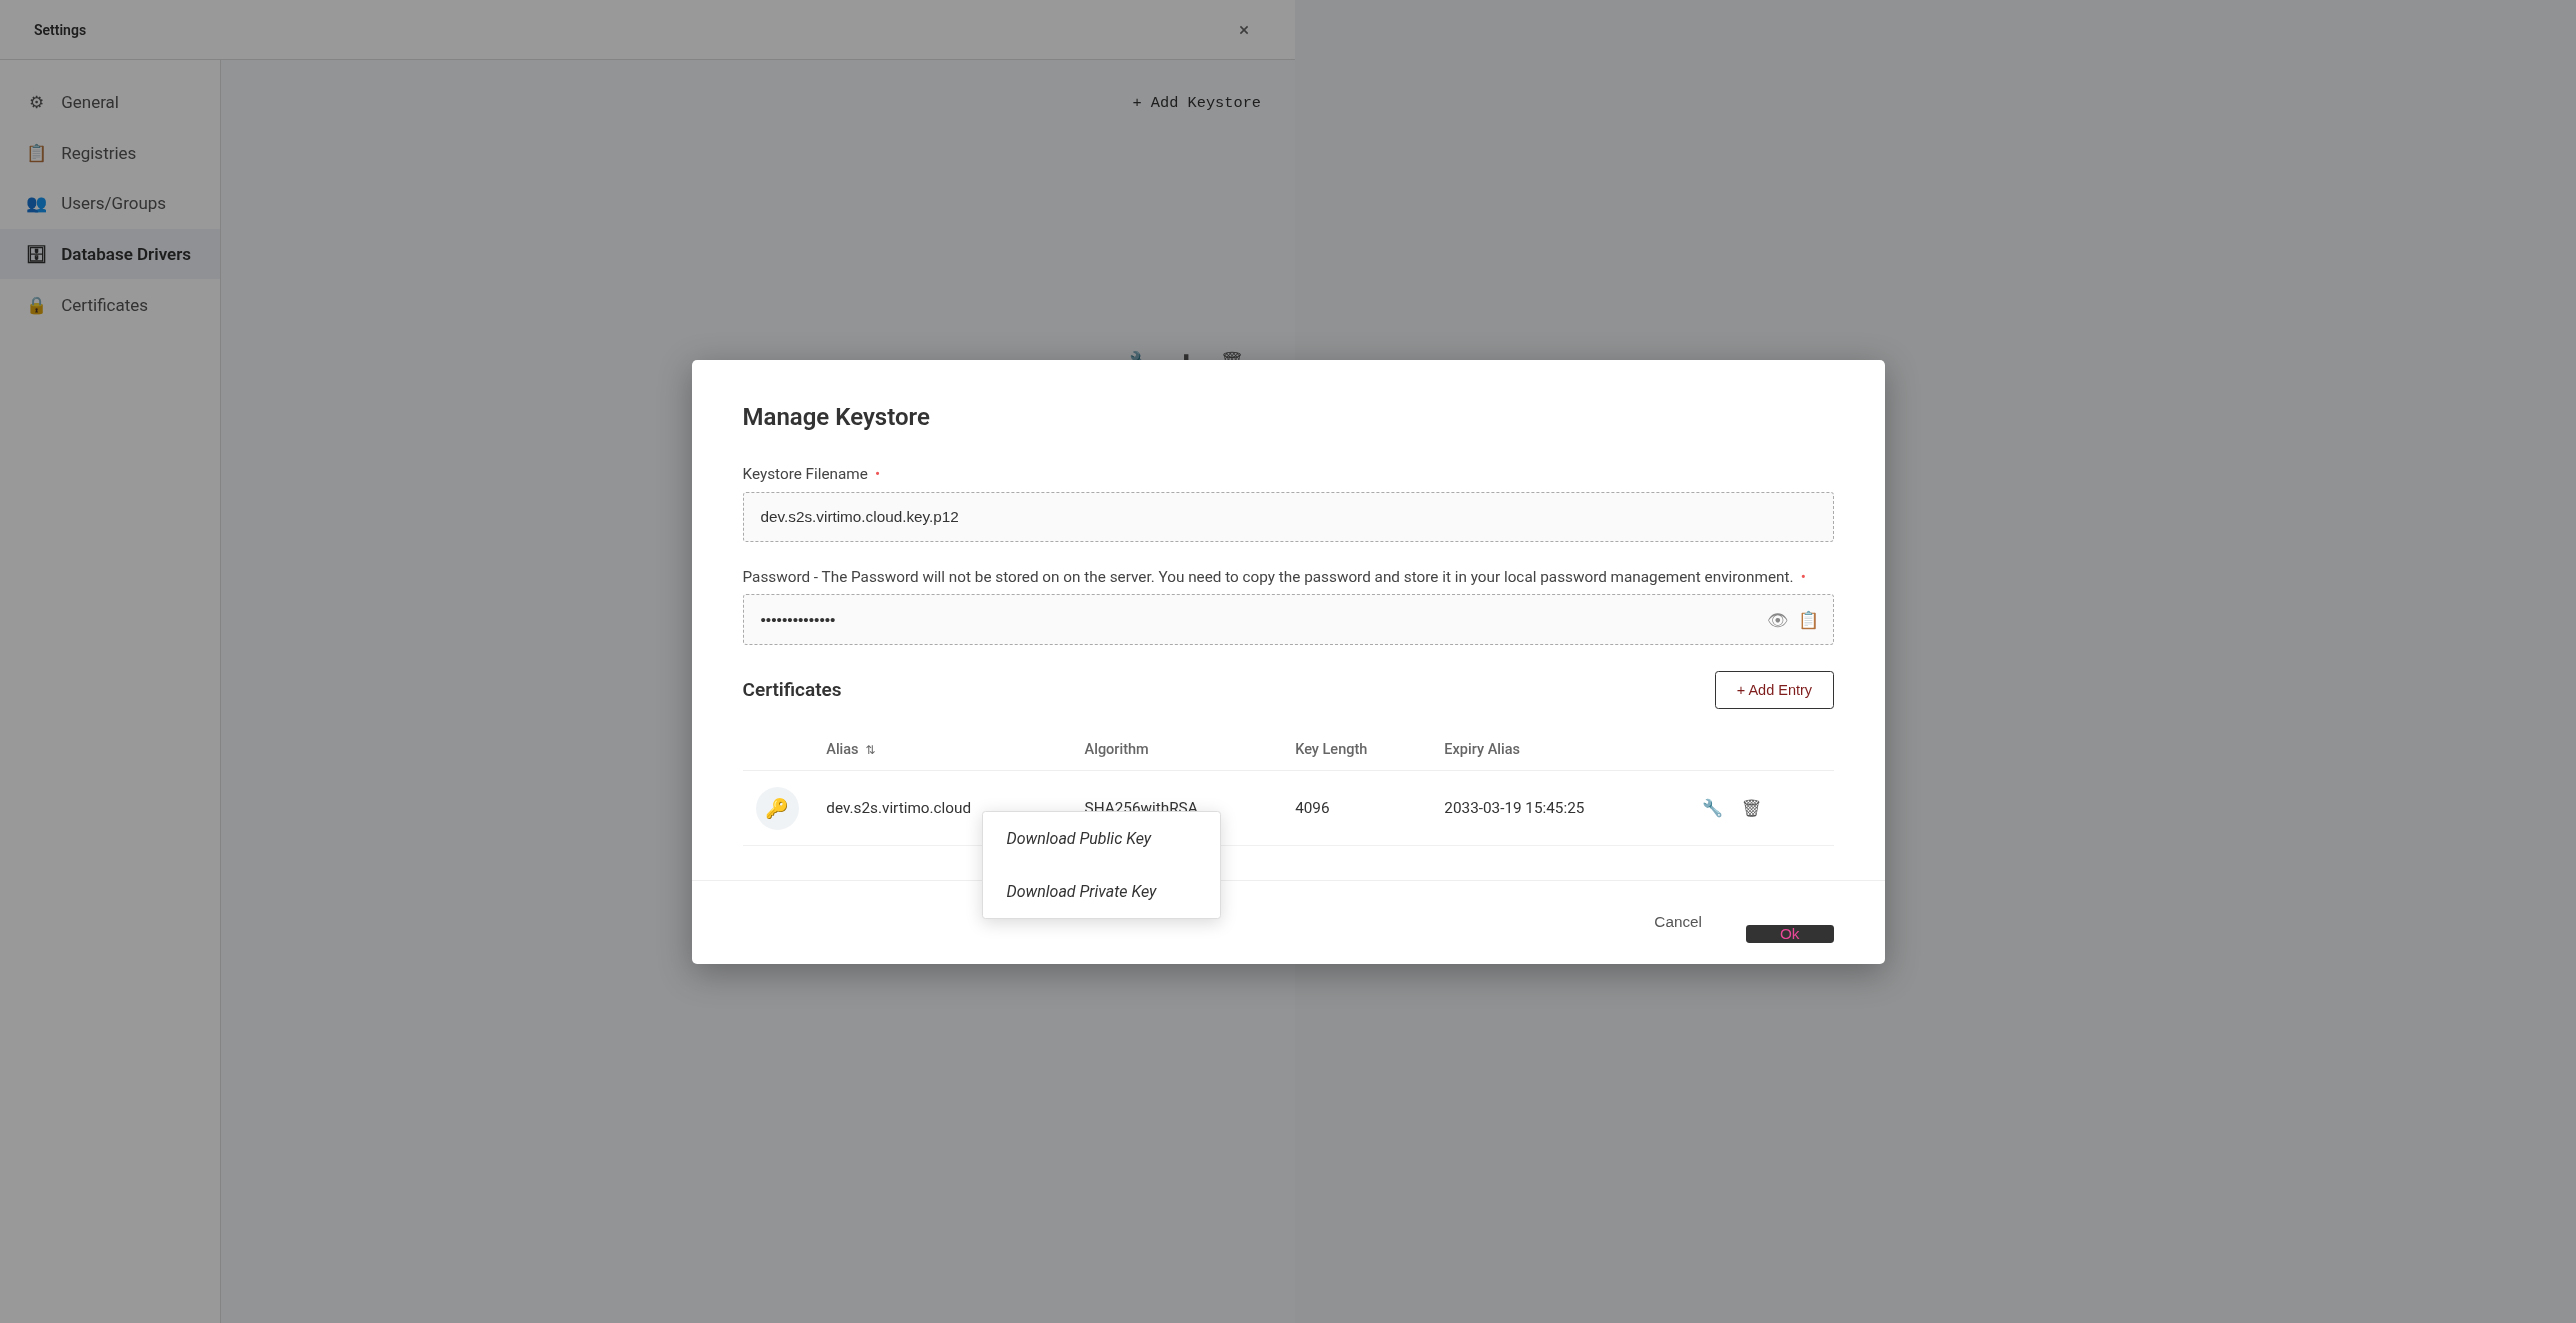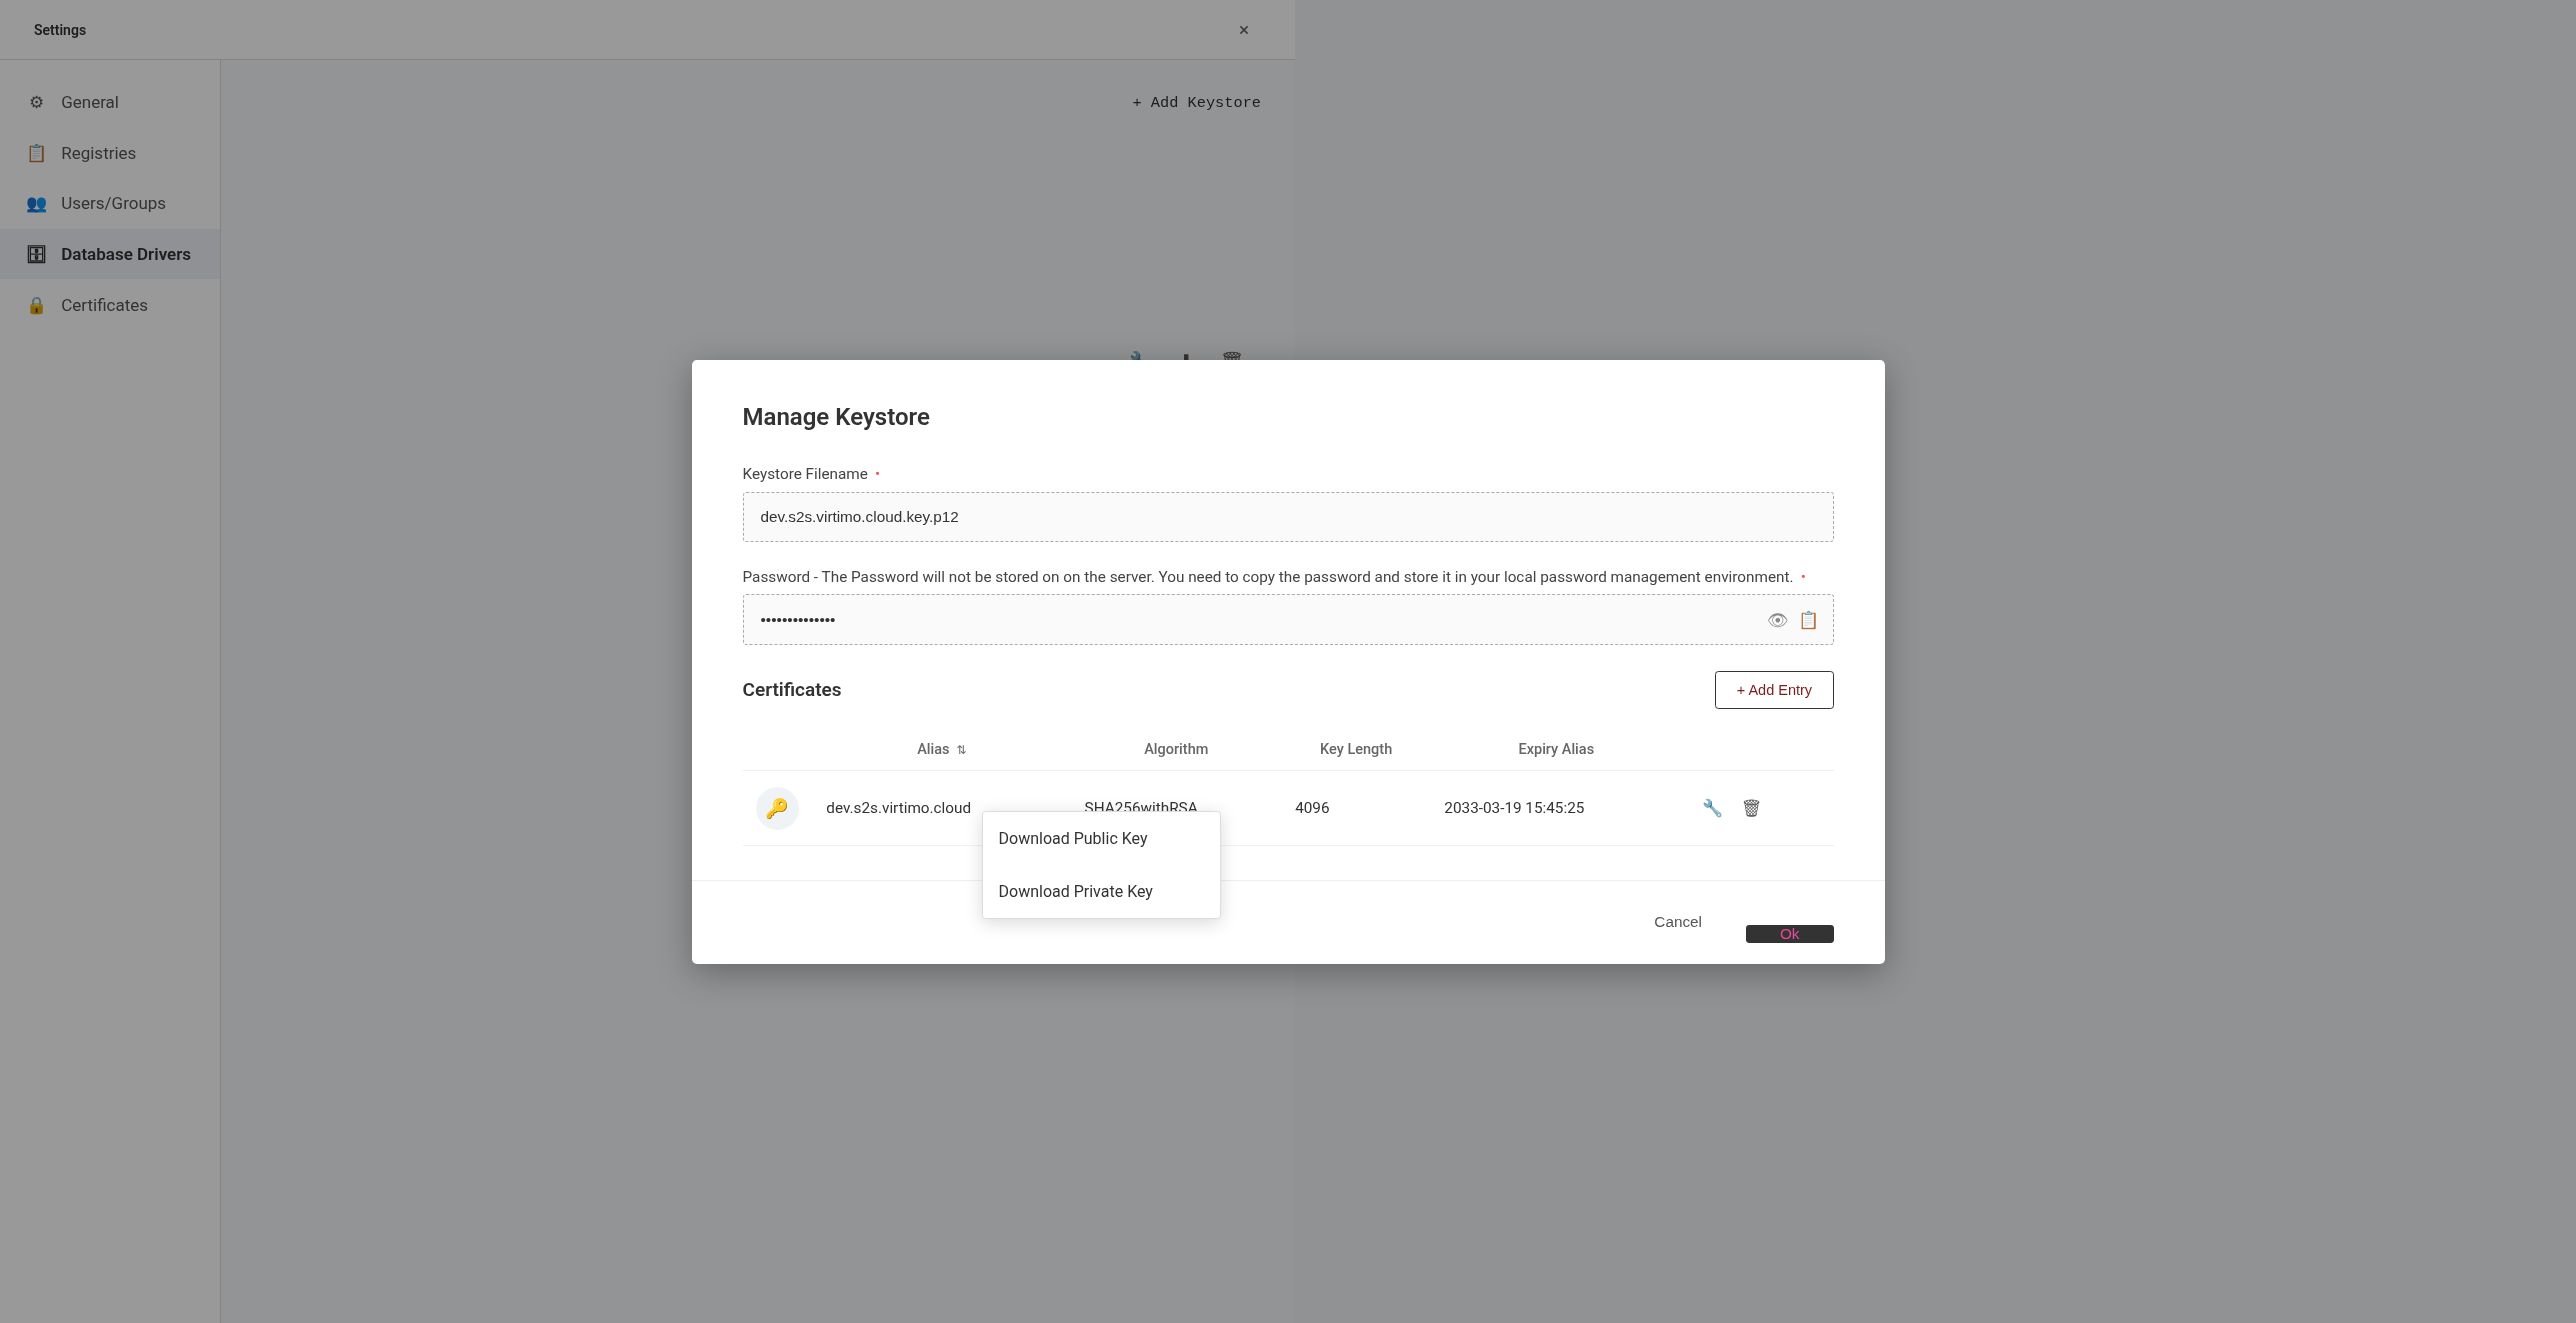--- a/index.html
+++ b/index.html
@@ -244,21 +244,21 @@
       color: #7f1d1d;
     }
 
     
     .cert-table {
       width: 100%;
       border-collapse: collapse;
     }
 
     .cert-table th {
-      text-align: center;
+      text-align: left;
       padding: 12px 13.6px;
       font-size: 14.5px;
       color: #666;
       font-weight: 500;
       border-bottom: 0.9px solid #eee;
     }
 
     .cert-table td {
       padding: 15.3px 13.6px;
       font-size: 15.3px;
@@ -298,24 +298,25 @@
       border: 0.9px solid #ddd;
       border-radius: 3.4px;
       box-shadow: 0 3.4px 17px rgba(0,0,0,0.15);
       z-index: 200;
       min-width: 239px;
       top: 451px;
       left: 290px;
     }
 
     .dropdown-item {
-      padding: 17px 16px;
+      padding: 17px 24px;
       font-size: 16px;
       color: #333;
       cursor: pointer;
+      font-style: italic;
     }
 
     
     .modal-footer {
       padding: 20.4px 51px;
       display: flex;
       align-items: flex-end;
       justify-content: flex-end;
       gap: 17px;
       border-top: 0.9px solid #eee;

